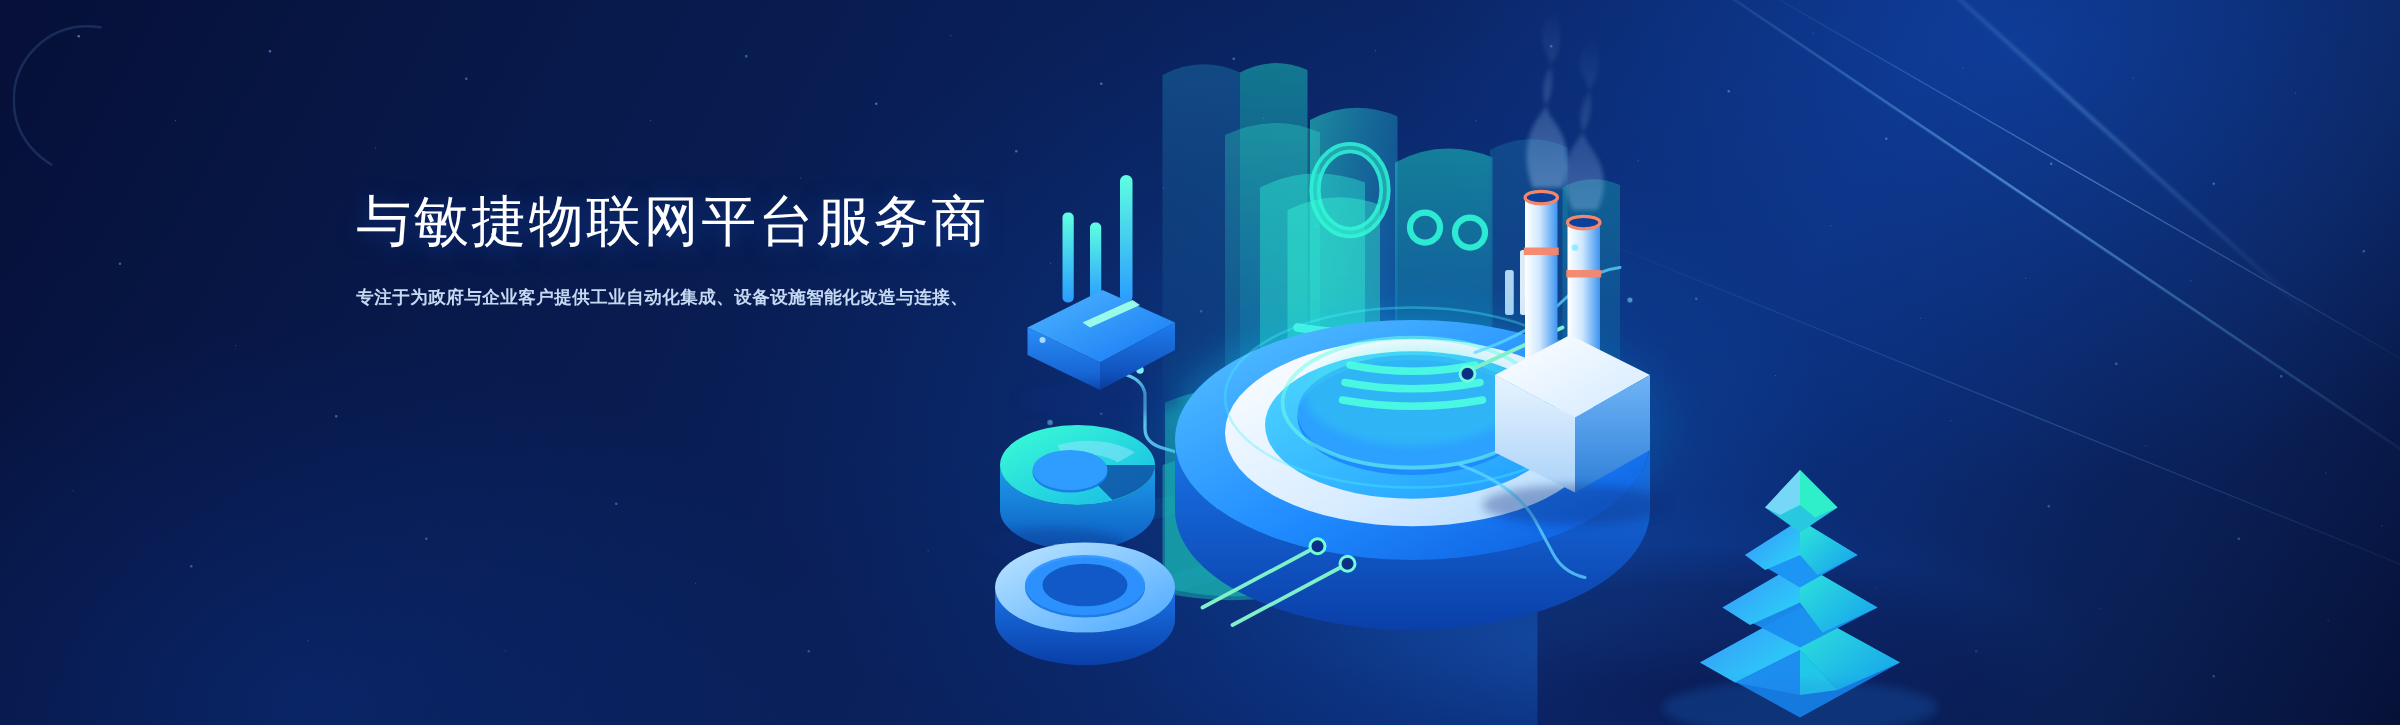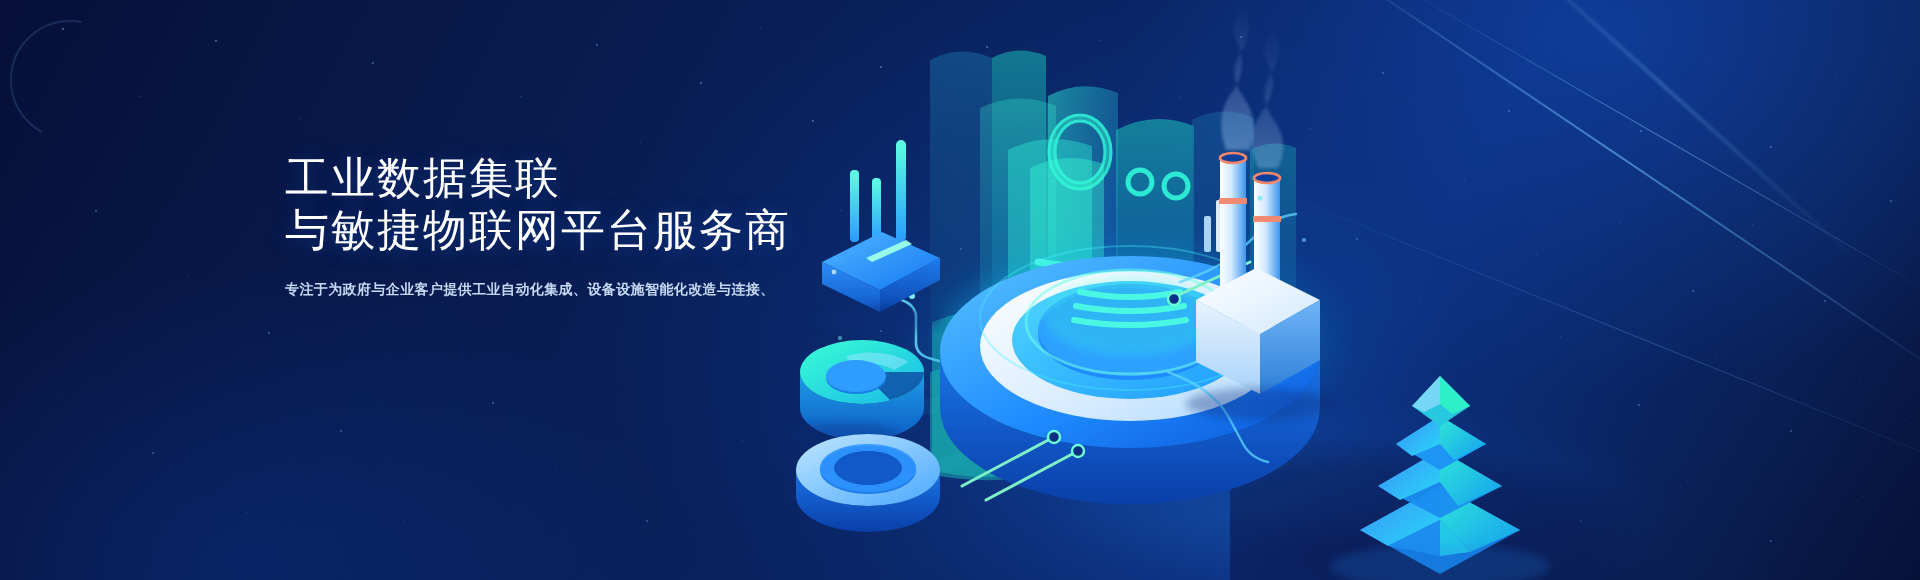--- a/index.html
+++ b/index.html
@@ -145,21 +145,20 @@
   <div class="streak s1"></div>
   <div class="streak s2"></div>
   <div class="streak s3"></div>
   <div class="streak s4"></div>
   <div class="crescent"></div>
   <div class="ground-glow"></div>
   <div class="dark-hill"></div>
 
   <div class="copy">
     <h1 class="headline">
-      <span class="hl-line">工业数据集联</span>
       <span class="hl-line">与敏捷物联网平台服务商</span>
     </h1>
     <p class="sub">
       <span class="sub-line">专注于为政府与企业客户提供工业自动化集成、设备设施智能化改造与连接、</span>
     </p>
   </div>
 
   <div class="scene">
     <svg width="1140" height="580" viewBox="0 0 1140 580" xmlns="http://www.w3.org/2000/svg">
       <defs>

